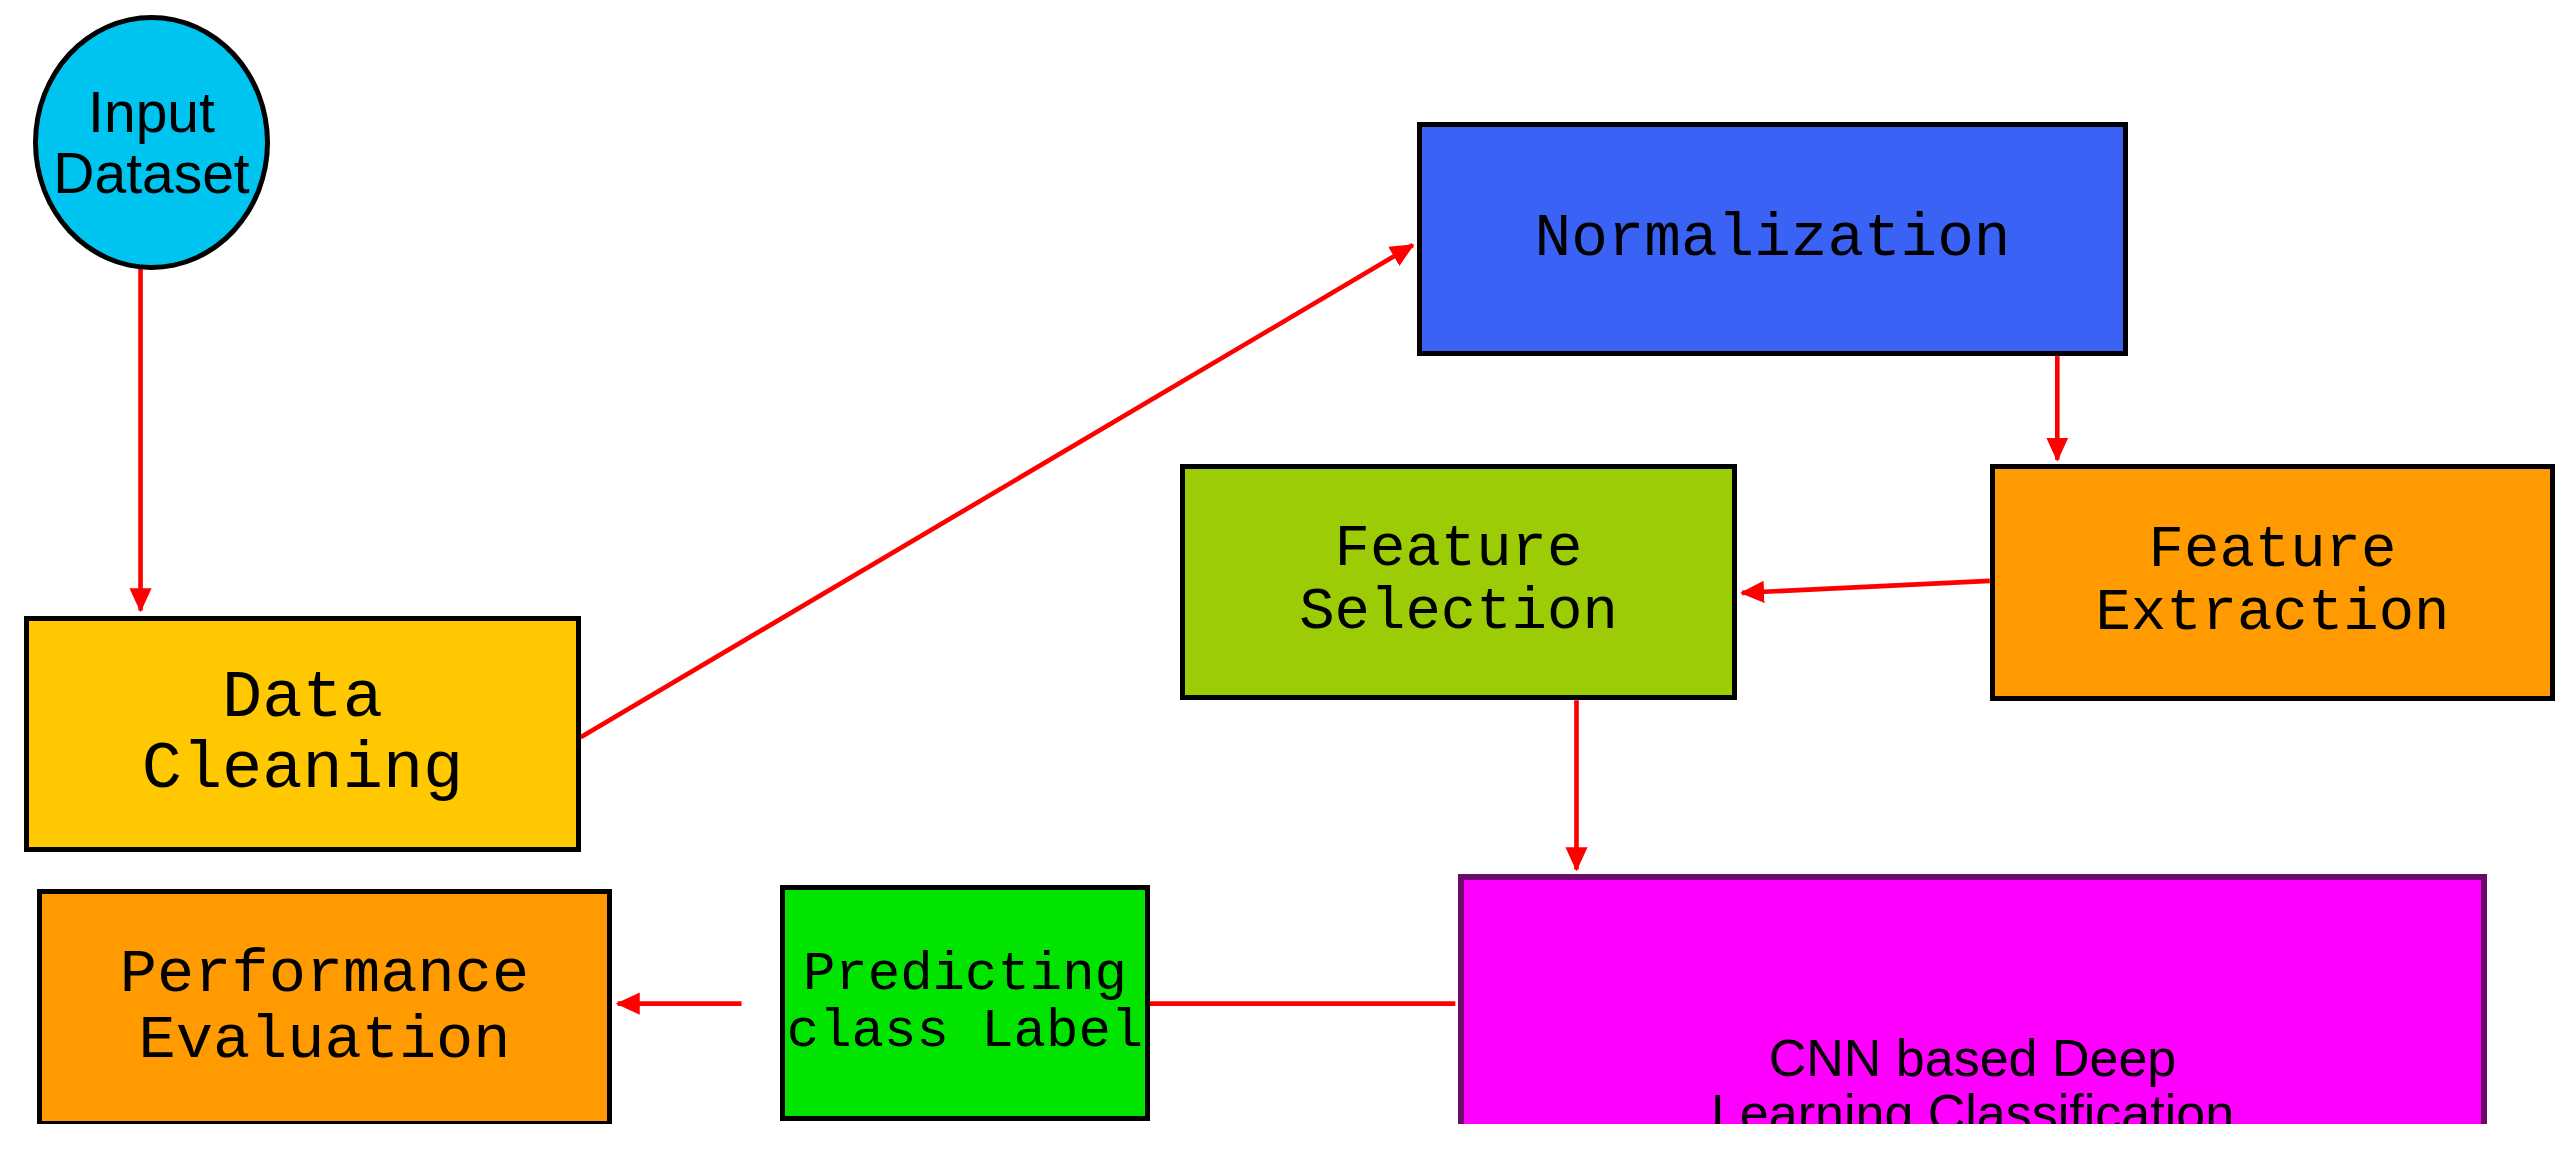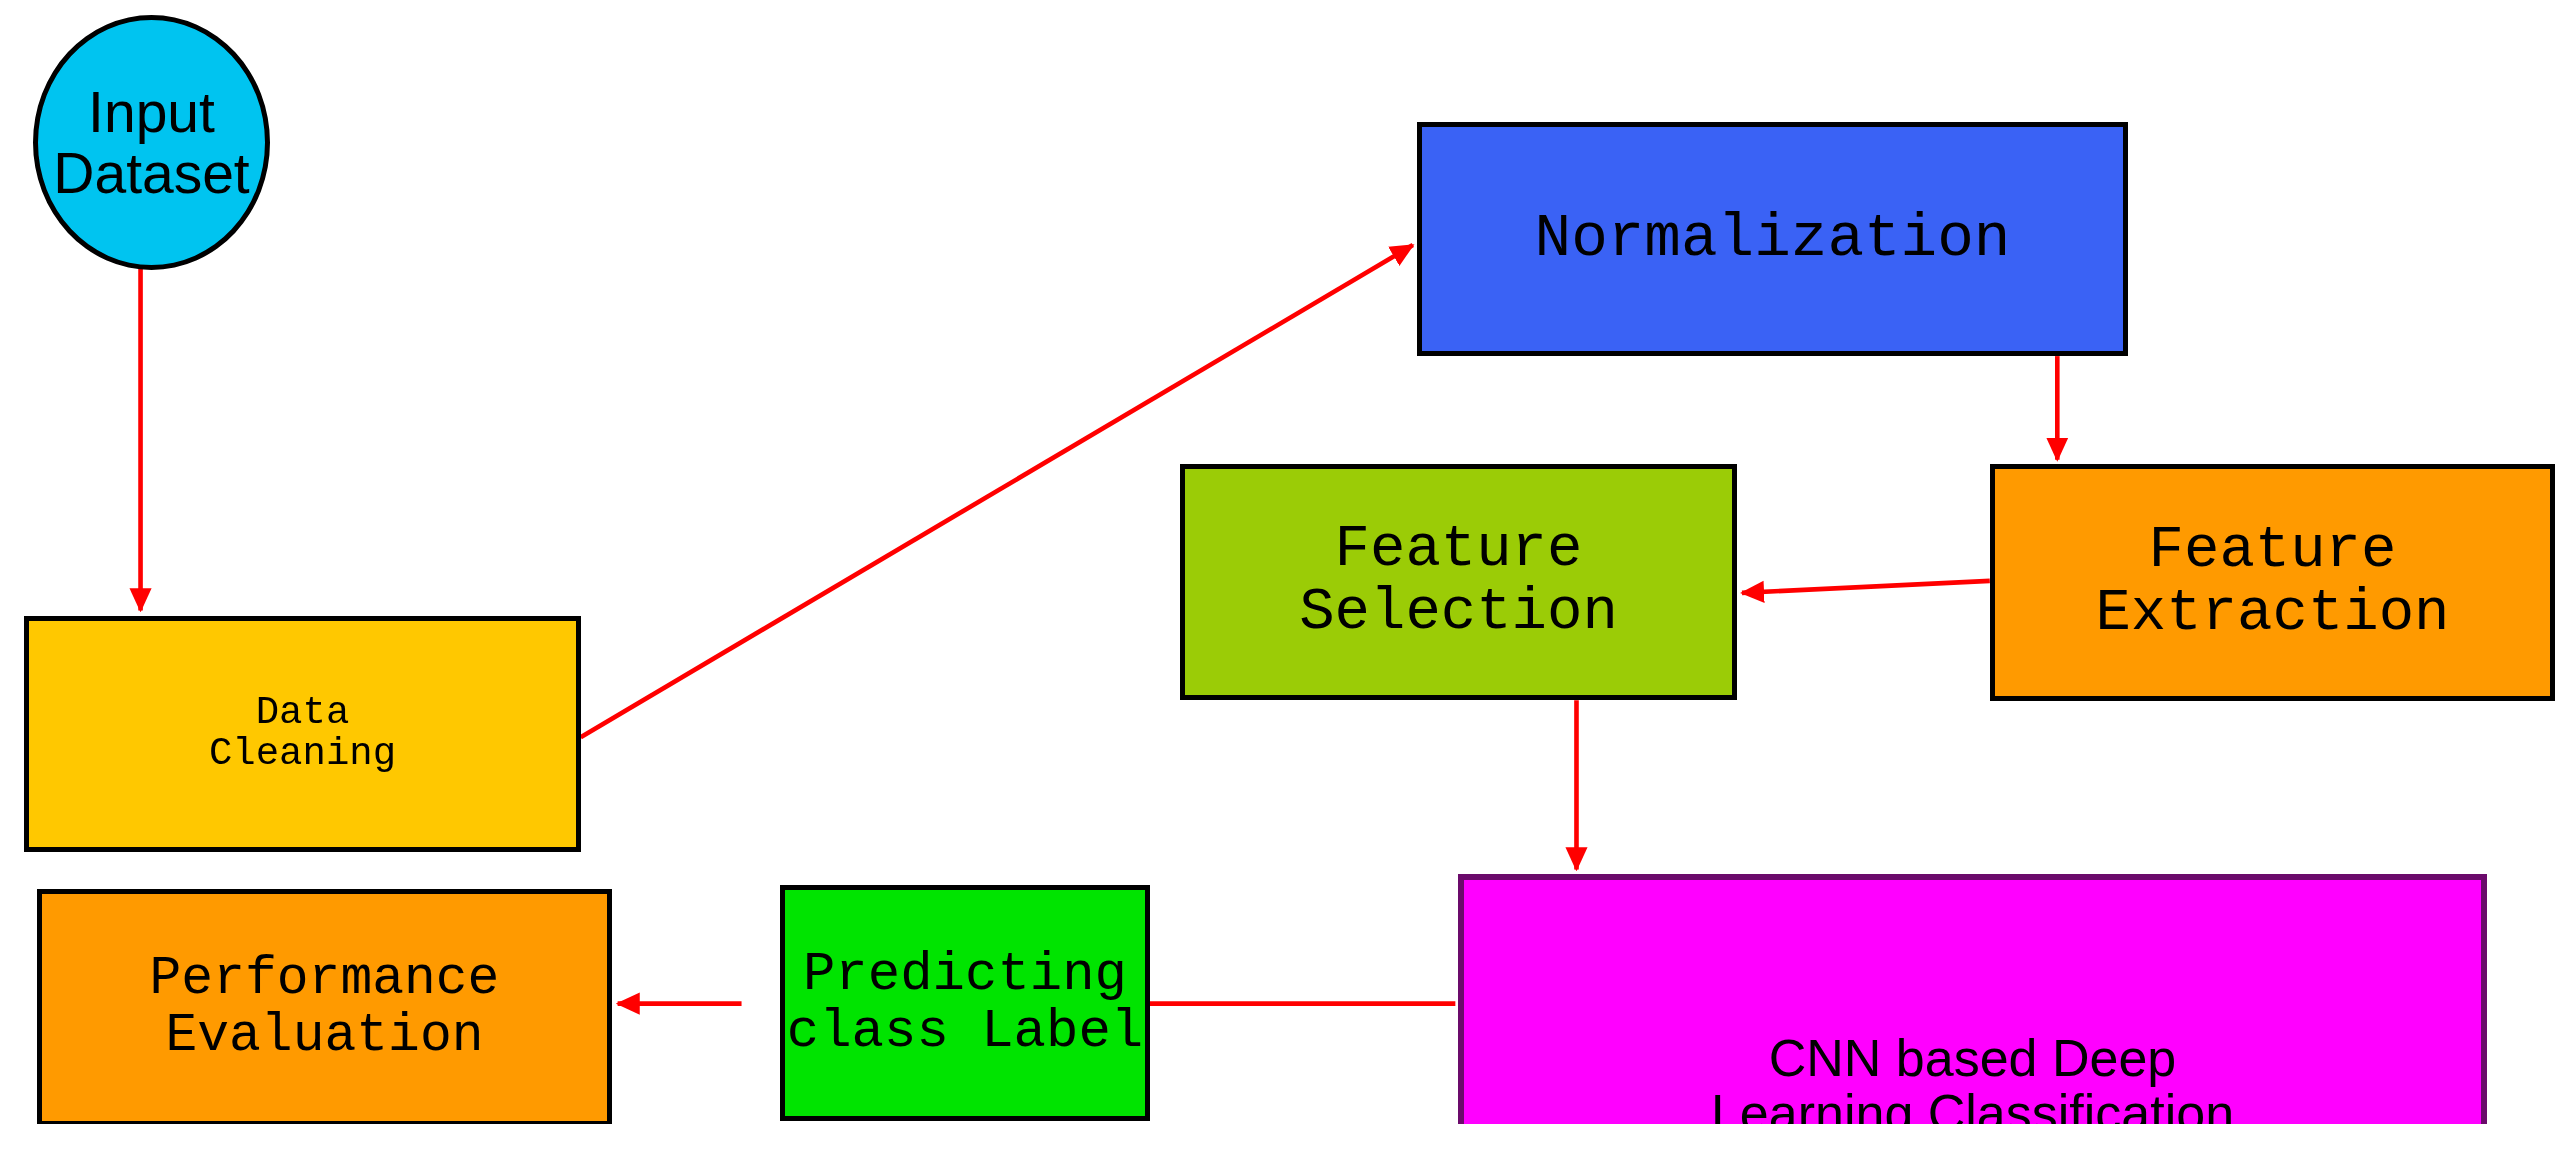--- a/index.html
+++ b/index.html
@@ -67,24 +67,24 @@
         <line x1="2152" y1="628" x2="1884" y2="641" stroke="#FF0000" stroke-width="5" marker-end="url(#arrowhead)"></line>
         <line x1="1705" y1="757" x2="1705" y2="940" stroke="#FF0000" stroke-width="5" marker-end="url(#arrowhead)"></line>
         <line x1="1574" y1="1085" x2="1211" y2="1085" stroke="#FF0000" stroke-width="5" marker-end="url(#arrowhead)"></line>
         <line x1="802" y1="1085" x2="668" y2="1085" stroke="#FF0000" stroke-width="5" marker-end="url(#arrowhead)"></line>
       </g>
   </svg>
 
   <div class="node node-ellipse" style="left: 33px; top: 15px; width: 237px; height: 255px; background: rgb(0, 196, 240); border-color: rgb(0, 0, 0); font-size: 57px;"><span>Input
 Dataset</span></div>
 
-  <div class="node node-rect" style="left: 24px; top: 616px; width: 557px; height: 236px; background: rgb(255, 200, 0); border-color: rgb(0, 0, 0); font-size: 39px;"><span>Data
+  <div class="node node-rect" style="left: 24px; top: 616px; width: 557px; height: 236px; background: rgb(255, 200, 0); border-color: rgb(0, 0, 0); font-size: 67px;"><span>Data
 Cleaning</span></div>
 
-  <div class="node node-rect" style="left: 37px; top: 889px; width: 575px; height: 237px; background: rgb(255, 154, 0); border-color: rgb(0, 0, 0); font-size: 53px;"><span>Performance
+  <div class="node node-rect" style="left: 37px; top: 889px; width: 575px; height: 237px; background: rgb(255, 154, 0); border-color: rgb(0, 0, 0); font-size: 62px;"><span>Performance
 Evaluation</span></div>
 
   <div class="node node-rect" style="left: 1417px; top: 122px; width: 711px; height: 234px; background: rgb(58, 98, 245); border-color: rgb(0, 0, 0); font-size: 61px;"><span>Normalization</span></div>
 
   <div class="node node-rect" style="left: 1990px; top: 464px; width: 565px; height: 237px; background: rgb(255, 154, 0); border-color: rgb(0, 0, 0); font-size: 59px;"><span>Feature
 Extraction</span></div>
 
   <div class="node node-rect" style="left: 1180px; top: 464px; width: 557px; height: 236px; background: rgb(155, 204, 6); border-color: rgb(0, 0, 0); font-size: 59px;"><span>Feature
 Selection</span></div>
 

